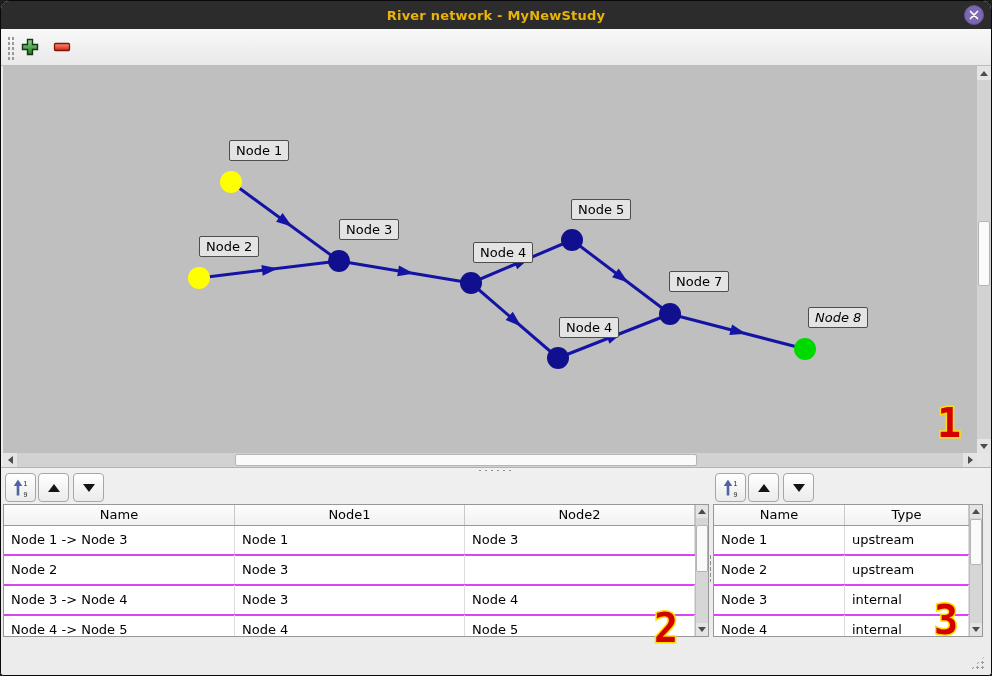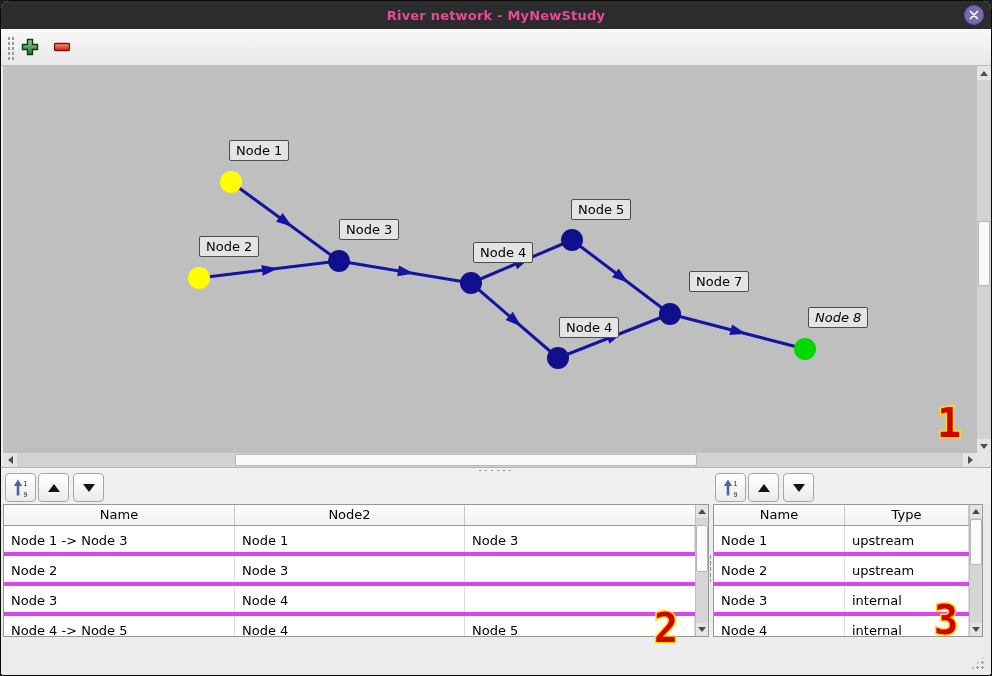--- a/index.html
+++ b/index.html
@@ -2,21 +2,21 @@
 <html><head>
 <meta charset="utf-8">
 <style>
   html,body{margin:0;padding:0;background:#1e1e1e;font-family:"DejaVu Sans","Liberation Sans",sans-serif;}
   .window{position:relative;width:992px;height:676px;background:#ececec;border:1px solid #090909;
           border-radius:9px 9px 4px 4px;overflow:hidden;box-sizing:border-box;}
 
   
   .titlebar{position:absolute;left:0;top:0;right:0;height:28px;background:#2c2c2c;
             display:flex;align-items:center;justify-content:center;}
-  .title{color:#ec4899;font-size:13px;font-weight:bold;letter-spacing:.2px;}
+  .title{color:#eab308;font-size:13px;font-weight:bold;letter-spacing:.2px;}
   .close-btn{position:absolute;right:7px;top:4px;width:20px;height:20px;border-radius:50%;
              background:#7b68ae;border:1px solid #63519c;box-sizing:border-box;
              display:flex;align-items:center;justify-content:center;cursor:pointer;}
 
   
   .toolbar{position:absolute;left:0;top:28px;right:0;height:37px;
            background:linear-gradient(#f8f8f8,#e9e9e9);border-bottom:1px solid #bdbdbd;box-sizing:border-box;}
   .tb-grip{position:absolute;left:6px;top:7px;width:8px;height:24px;
            background-image:radial-gradient(#999 1px,transparent 1.2px);background-size:4px 5px;}
   .tb-btn{position:absolute;top:5px;width:26px;height:26px;background:transparent;border:none;padding:0;
@@ -64,21 +64,21 @@
   .big-tri-down{width:0;height:0;border-left:6px solid transparent;border-right:6px solid transparent;border-top:8px solid #151515;}
 
   
   .panel{position:absolute;top:503px;height:133px;background:#fff;border:1px solid #979797;box-sizing:border-box;}
   .links-panel{left:2px;width:706px;}
   .nodes-panel{left:712px;width:270px;}
   .t-head{position:absolute;left:0;top:0;right:13px;height:21px;display:flex;
           background:linear-gradient(#fdfdfd,#f1f1f1);border-bottom:1px solid #9a9a9a;box-sizing:border-box;}
   .th{font-size:13px;text-align:center;line-height:20px;border-right:1px solid #c9c9c9;box-sizing:border-box;color:#000;}
   .t-body{position:absolute;left:0;top:21px;right:13px;bottom:0;overflow:hidden;}
-  .tr{display:flex;height:30px;border-bottom:4px solid #d946ef;box-sizing:border-box;background:#fff;}
+  .tr{display:flex;height:30px;border-bottom:2px solid #d946ef;box-sizing:border-box;background:#fff;align-items:flex-end;}
   .td{font-size:13px;line-height:29px;padding-left:7px;border-right:1px solid #dcdcdc;box-sizing:border-box;
       overflow:hidden;white-space:nowrap;color:#000;}
   .links-panel .th:nth-child(1),.links-panel .td:nth-child(1){width:231px;flex:none;}
   .links-panel .th:nth-child(2),.links-panel .td:nth-child(2){width:230px;flex:none;}
   .links-panel .th:nth-child(3),.links-panel .td:nth-child(3){flex:1;}
   .nodes-panel .th:nth-child(1),.nodes-panel .td:nth-child(1){width:131px;flex:none;}
   .nodes-panel .th:nth-child(2),.nodes-panel .td:nth-child(2){flex:1;}
   .panel-sb{position:absolute;right:0;top:0;bottom:0;width:13px;background:#d6d6d6;border-left:1px solid #bdbdbd;box-sizing:border-box;}
   .panel-sb .sb-btn{width:12px;height:13px;}
   .panel-sb .sb-up{top:0;} .panel-sb .sb-down{bottom:0;}
@@ -178,21 +178,21 @@
         <circle cx="667" cy="248" r="11" fill="#10108e"></circle>
         <circle cx="802" cy="283" r="11" fill="#00d900"></circle>
       </svg>
     <div id="net-labels">
         <div class="node-label" style="left: 226px; top: 74px;">Node 1</div>
         <div class="node-label" style="left: 196px; top: 170px;">Node 2</div>
         <div class="node-label" style="left: 336px; top: 153px;">Node 3</div>
         <div class="node-label" style="left: 470px; top: 176px;">Node 4</div>
         <div class="node-label" style="left: 568px; top: 133px;">Node 5</div>
         <div class="node-label" style="left: 556px; top: 251px;">Node 4</div>
-        <div class="node-label" style="left: 666px; top: 205px; margin-left: 20px;">Node 7</div>
+        <div class="node-label" style="left: 666px; top: 205px;">Node 7</div>
         <div class="node-label" style="left: 805px; top: 241px; font-style: italic;">Node 8</div>
       </div>
   </div>
 
   <div class="scrollbar vscroll">
     <div class="sb-btn sb-up">
         <div class="tri tri-up"></div>
       </div>
     <div class="sb-thumb"></div>
     <div class="sb-btn sb-down">
@@ -243,33 +243,35 @@
         <div class="big-tri-up"></div>
       </button>
     <button class="ctl-btn" style="left:782px">
         <div class="big-tri-down"></div>
       </button>
   </div>
 
   <div class="panel links-panel">
     <div class="t-head">
         <div class="th">Name</div>
+        <div class="th">Node1</div>
         <div class="th">Node2</div>
       </div>
     <div class="t-body">
         <div class="tr">
           <div class="td">Node 1 -&gt; Node 3</div>
           <div class="td">Node 1</div>
           <div class="td">Node 3</div>
         </div>
         <div class="tr">
           <div class="td">Node 2</div>
           <div class="td">Node 3</div>
         </div>
         <div class="tr">
+          <div class="td">Node 3 -&gt; Node 4</div>
           <div class="td">Node 3</div>
           <div class="td">Node 4</div>
         </div>
         <div class="tr">
           <div class="td">Node 4 -&gt; Node 5</div>
           <div class="td">Node 4</div>
           <div class="td">Node 5</div>
         </div>
         <div class="tr">
           <div class="td"></div>

